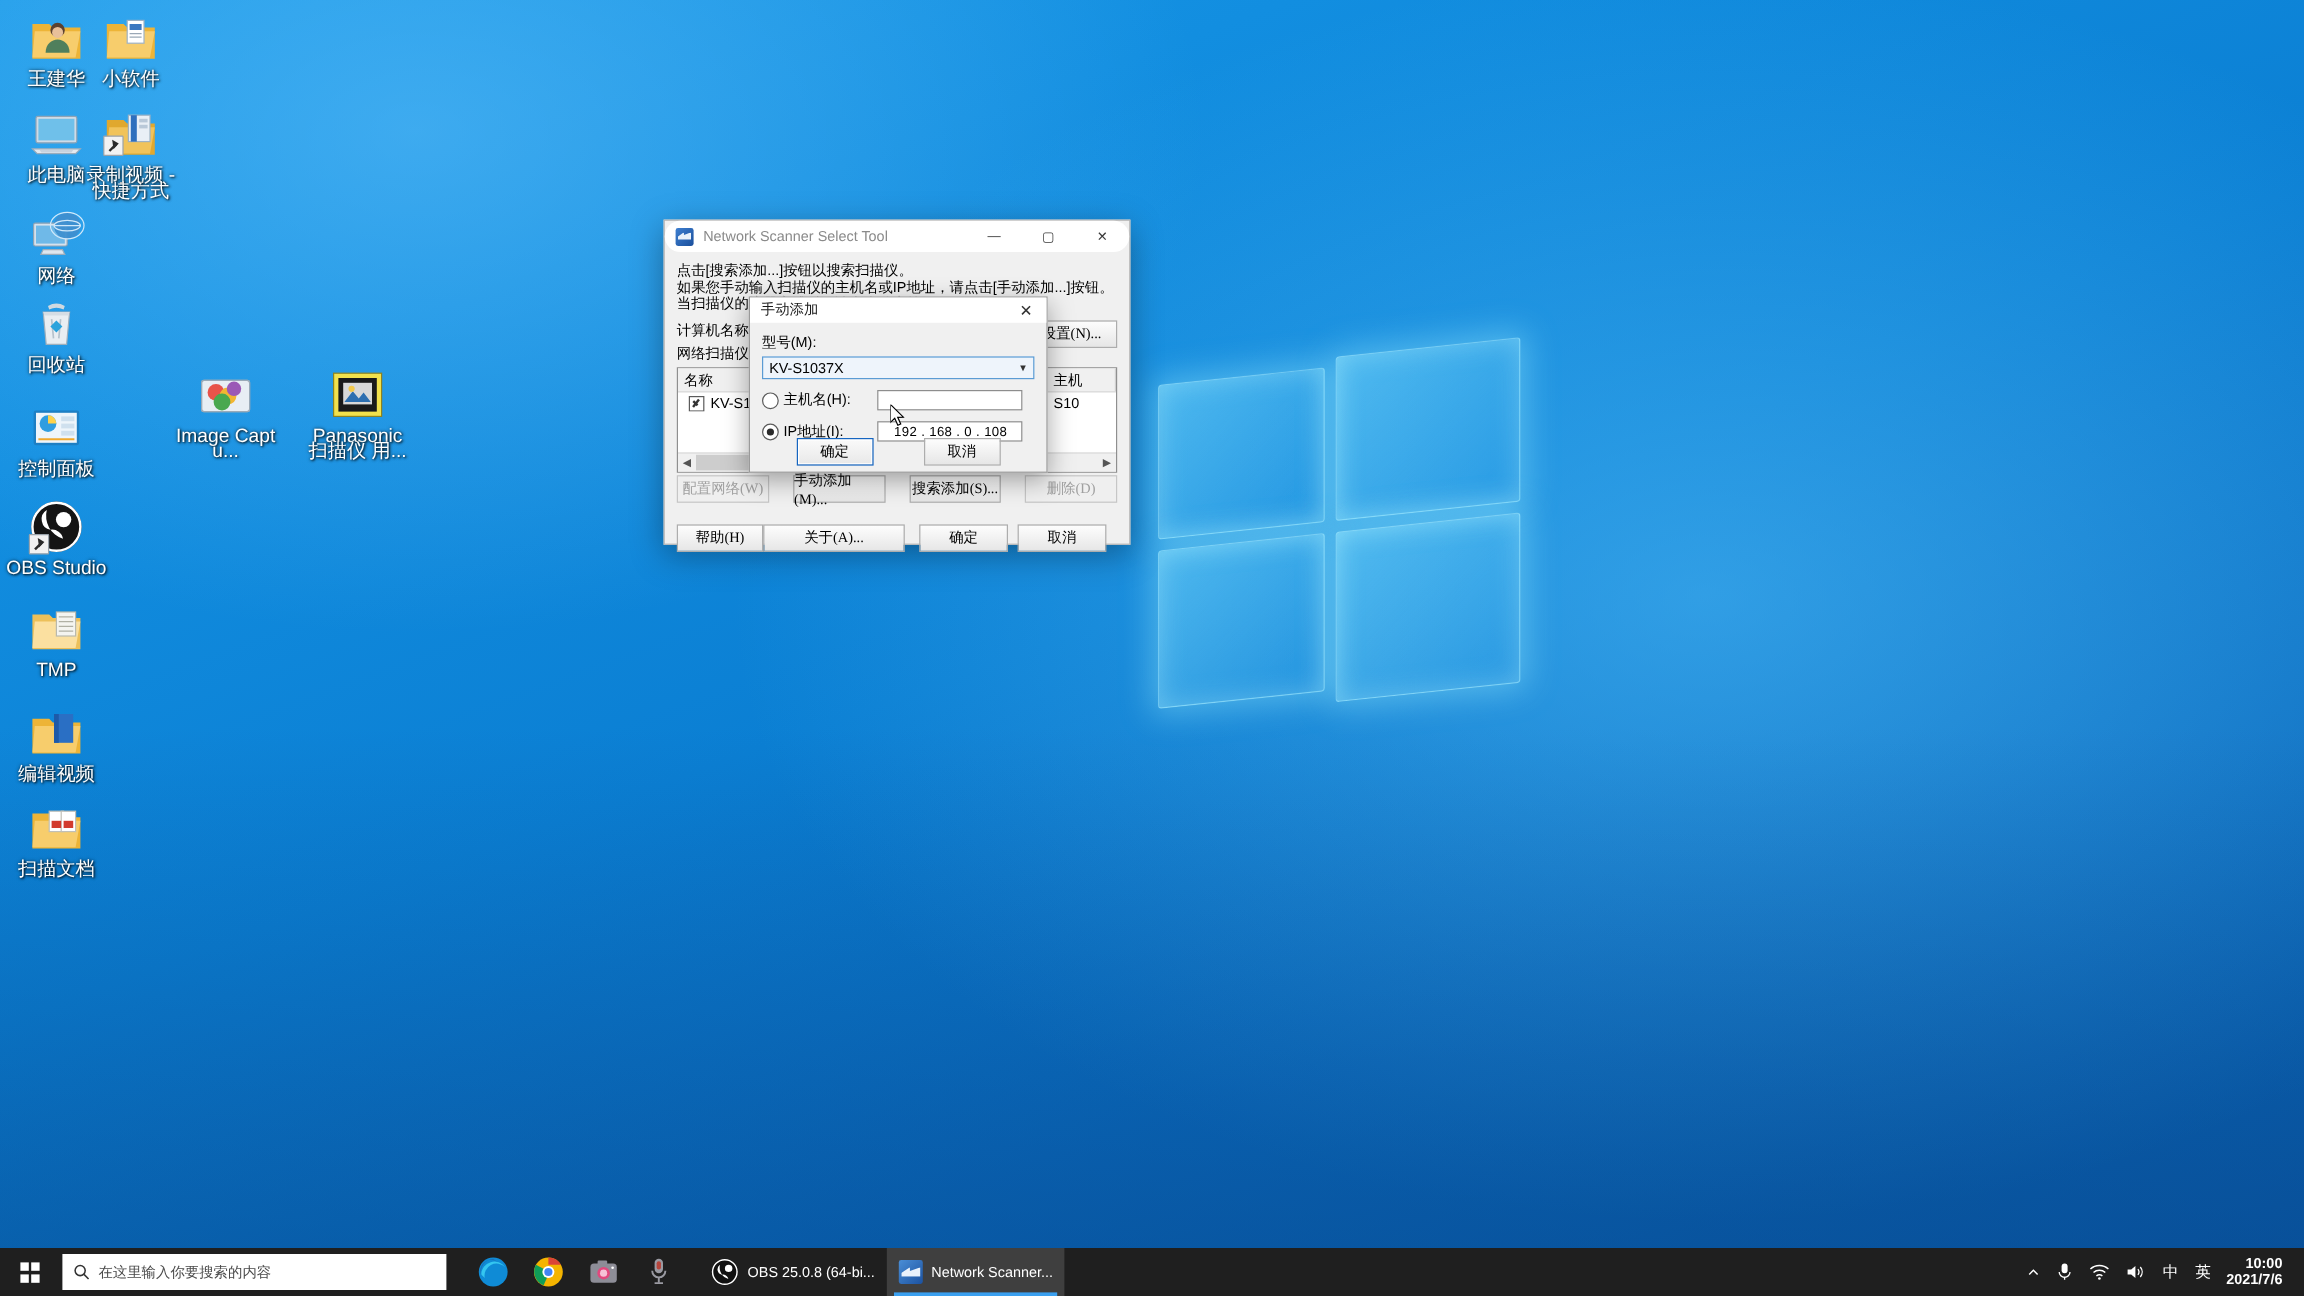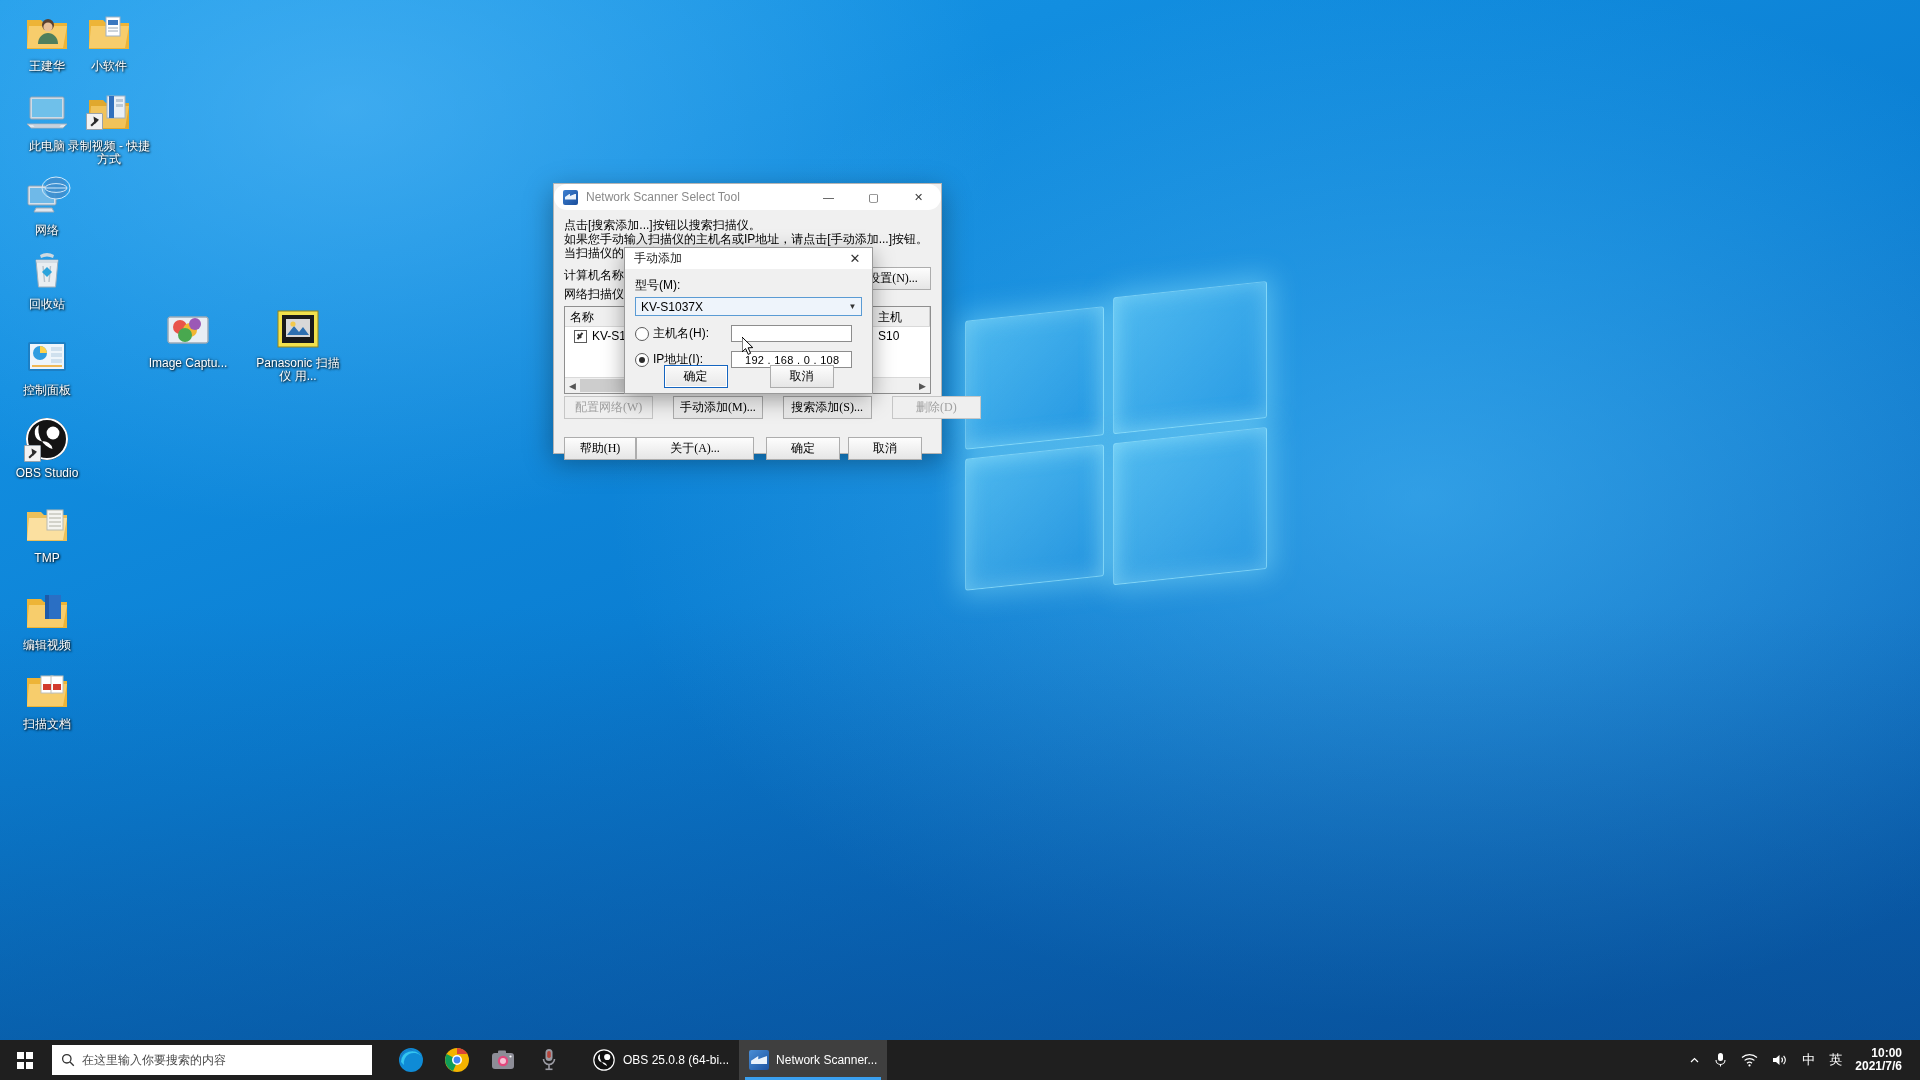--- a/index.html
+++ b/index.html
@@ -29,21 +29,21 @@
     border:1px solid rgba(175,240,255,0.55);}
   .wl-tl{left:0;top:0;width:137px;height:127px;}
   .wl-tr{left:148px;top:-8px;width:152px;height:135px;}
   .wl-bl{left:0;top:138px;width:137px;height:130px;}
   .wl-br{left:148px;top:138px;width:152px;height:140px;}
 
   
   .dicon{position:absolute;width:86px;text-align:center;cursor:default;}
   .dicon .glyph{width:48px;height:48px;margin:0 auto 4px auto;position:relative;}
   .dicon .lbl{
-    color:#fff;font-size:12px;line-height:13px;
+    color:#fff;font-size:16px;line-height:13px;
     text-shadow:1px 1px 2px rgba(0,0,0,.85), 0 0 3px rgba(0,0,0,.7);
     word-break:break-all;
   }
   .shortcut-arrow{position:absolute;left:0;bottom:0;width:15px;height:15px;background:#f2f2f2;
     border:1px solid #9aa3ab;border-radius:1px;}
   .shortcut-arrow:after{content:"";position:absolute;left:3px;top:8px;width:8px;height:2px;background:#2b2b2b;
     transform:rotate(-45deg);}
   .shortcut-arrow:before{content:"";position:absolute;left:7px;top:2px;border-left:5px solid #2b2b2b;
     border-top:4px solid transparent;border-bottom:4px solid transparent;transform:rotate(-8deg);}
 
@@ -88,21 +88,21 @@
   .sb-arrow{width:15px;height:14px;display:flex;align-items:center;justify-content:center;font-size:9px;color:#555;}
   .sb-thumb{height:13px;background:#cdcdcd;}
   .sb-track{flex:1;background:#f0f0f0;}
   #settings-btn{position:absolute;right:10px;top:0;}
   .btn{
     background:linear-gradient(#fdfdfd,#e6e6e6);border:1px solid #adadad;font-size:12px;
     height:21px;display:inline-flex;align-items:center;justify-content:center;color:#000;
     font-family:Liberation Serif, serif;cursor:default;
   }
   .btn.disabled{color:#a0a0a0;background:#efefef;border-color:#c6c6c6;}
-  #row-buttons1{position:absolute;left:10px;top:212px;width:417px;display:flex;gap:20px;align-items:flex-end;}
+  #row-buttons1{position:absolute;left:10px;top:212px;width:367px;display:flex;gap:20px;align-items:flex-end;}
   #row-buttons2{position:absolute;left:10px;top:253px;width:367px;display:flex;gap:0;}
   #row-buttons1 .btn{width:88px;}
   #row-buttons2 .btn{}
 
   
   #manual-dialog{
     position:absolute;left:624px;top:247px;width:247px;height:145px;
     background:#f0f0f0;border:1px solid #9a9a9a;box-shadow:0 6px 20px rgba(0,0,0,.35);
     font-size:12px;
   }
@@ -228,21 +228,21 @@
     <div class="dicon" style="left: 4px; top: 246px;">
       <div class="glyph" style="position: relative;"><svg width="48" height="48" viewBox="0 0 48 48">
            <path d="M13 14 h22 l-2.5 27 h-17 Z" fill="#e9eef2" stroke="#9fb0bd"></path>
            <path d="M13 14 h22 l-1 3 h-20 Z" fill="#d5dde4"></path>
            <path d="M20 20 l1.6 16 M27.5 20 l-1.5 16" stroke="#b5c2cc" stroke-width="1.4" fill="none"></path>
            <path d="M24 21 l5 5 -5 5 -5 -5 Z" fill="#2aa3dc"></path>
            <path d="M17 9 q7 -4 14 0 l-1 3 q-6 -3 -12 0 Z" fill="#cfd9e0"></path>
          </svg></div>
       <div class="lbl">回收站</div>
     </div>
-    <div class="dicon" style="left: 4px; top: 333px; font-family: Liberation Mono, monospace;">
+    <div class="dicon" style="left: 4px; top: 333px;">
       <div class="glyph" style="position: relative;"><svg width="48" height="48" viewBox="0 0 48 48">
            <rect x="5" y="9" width="38" height="29" rx="2" fill="#1d7fc4"></rect>
            <rect x="7" y="11" width="34" height="25" fill="#eef5fb"></rect>
            <circle cx="17" cy="20" r="7" fill="#2f9de0"></circle>
            <path d="M17 13 a7 7 0 0 1 7 7 h-7 Z" fill="#ffd24a"></path>
            <g fill="#cfe0ee">
             <rect x="28" y="14" width="11" height="4"></rect>
             <rect x="28" y="20" width="11" height="4"></rect>
             <rect x="28" y="26" width="11" height="4"></rect>
           </g>

